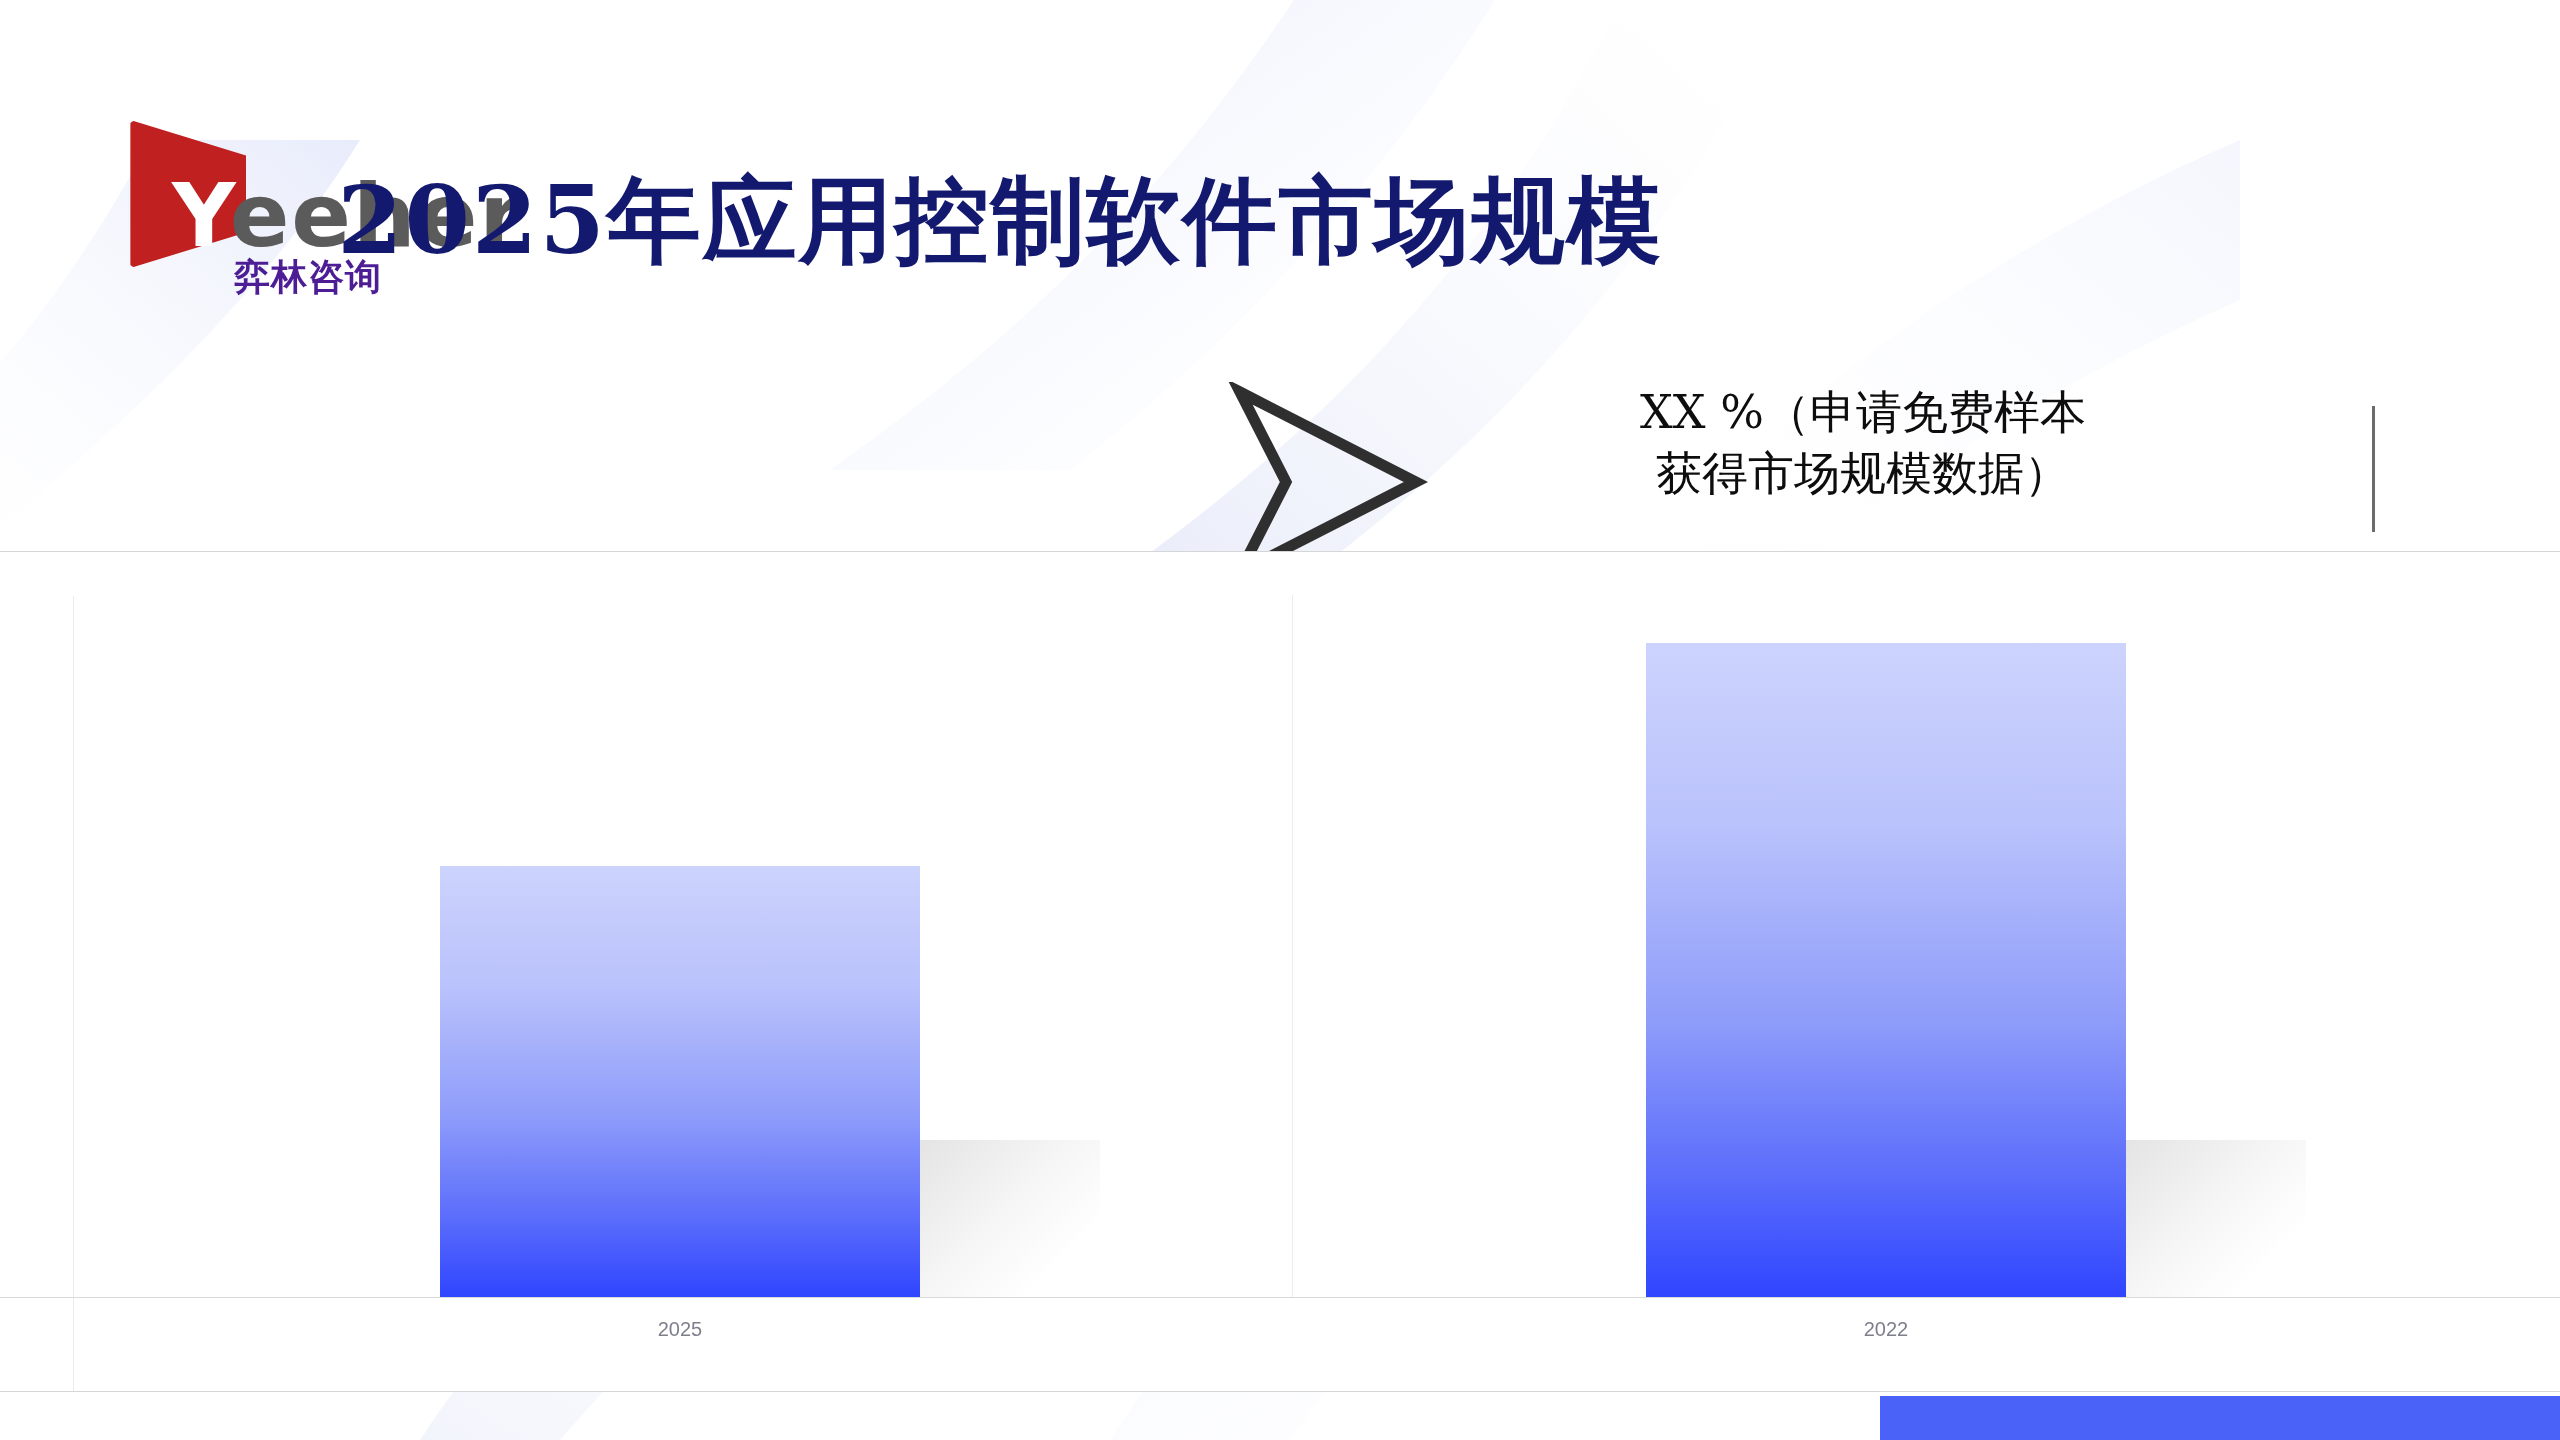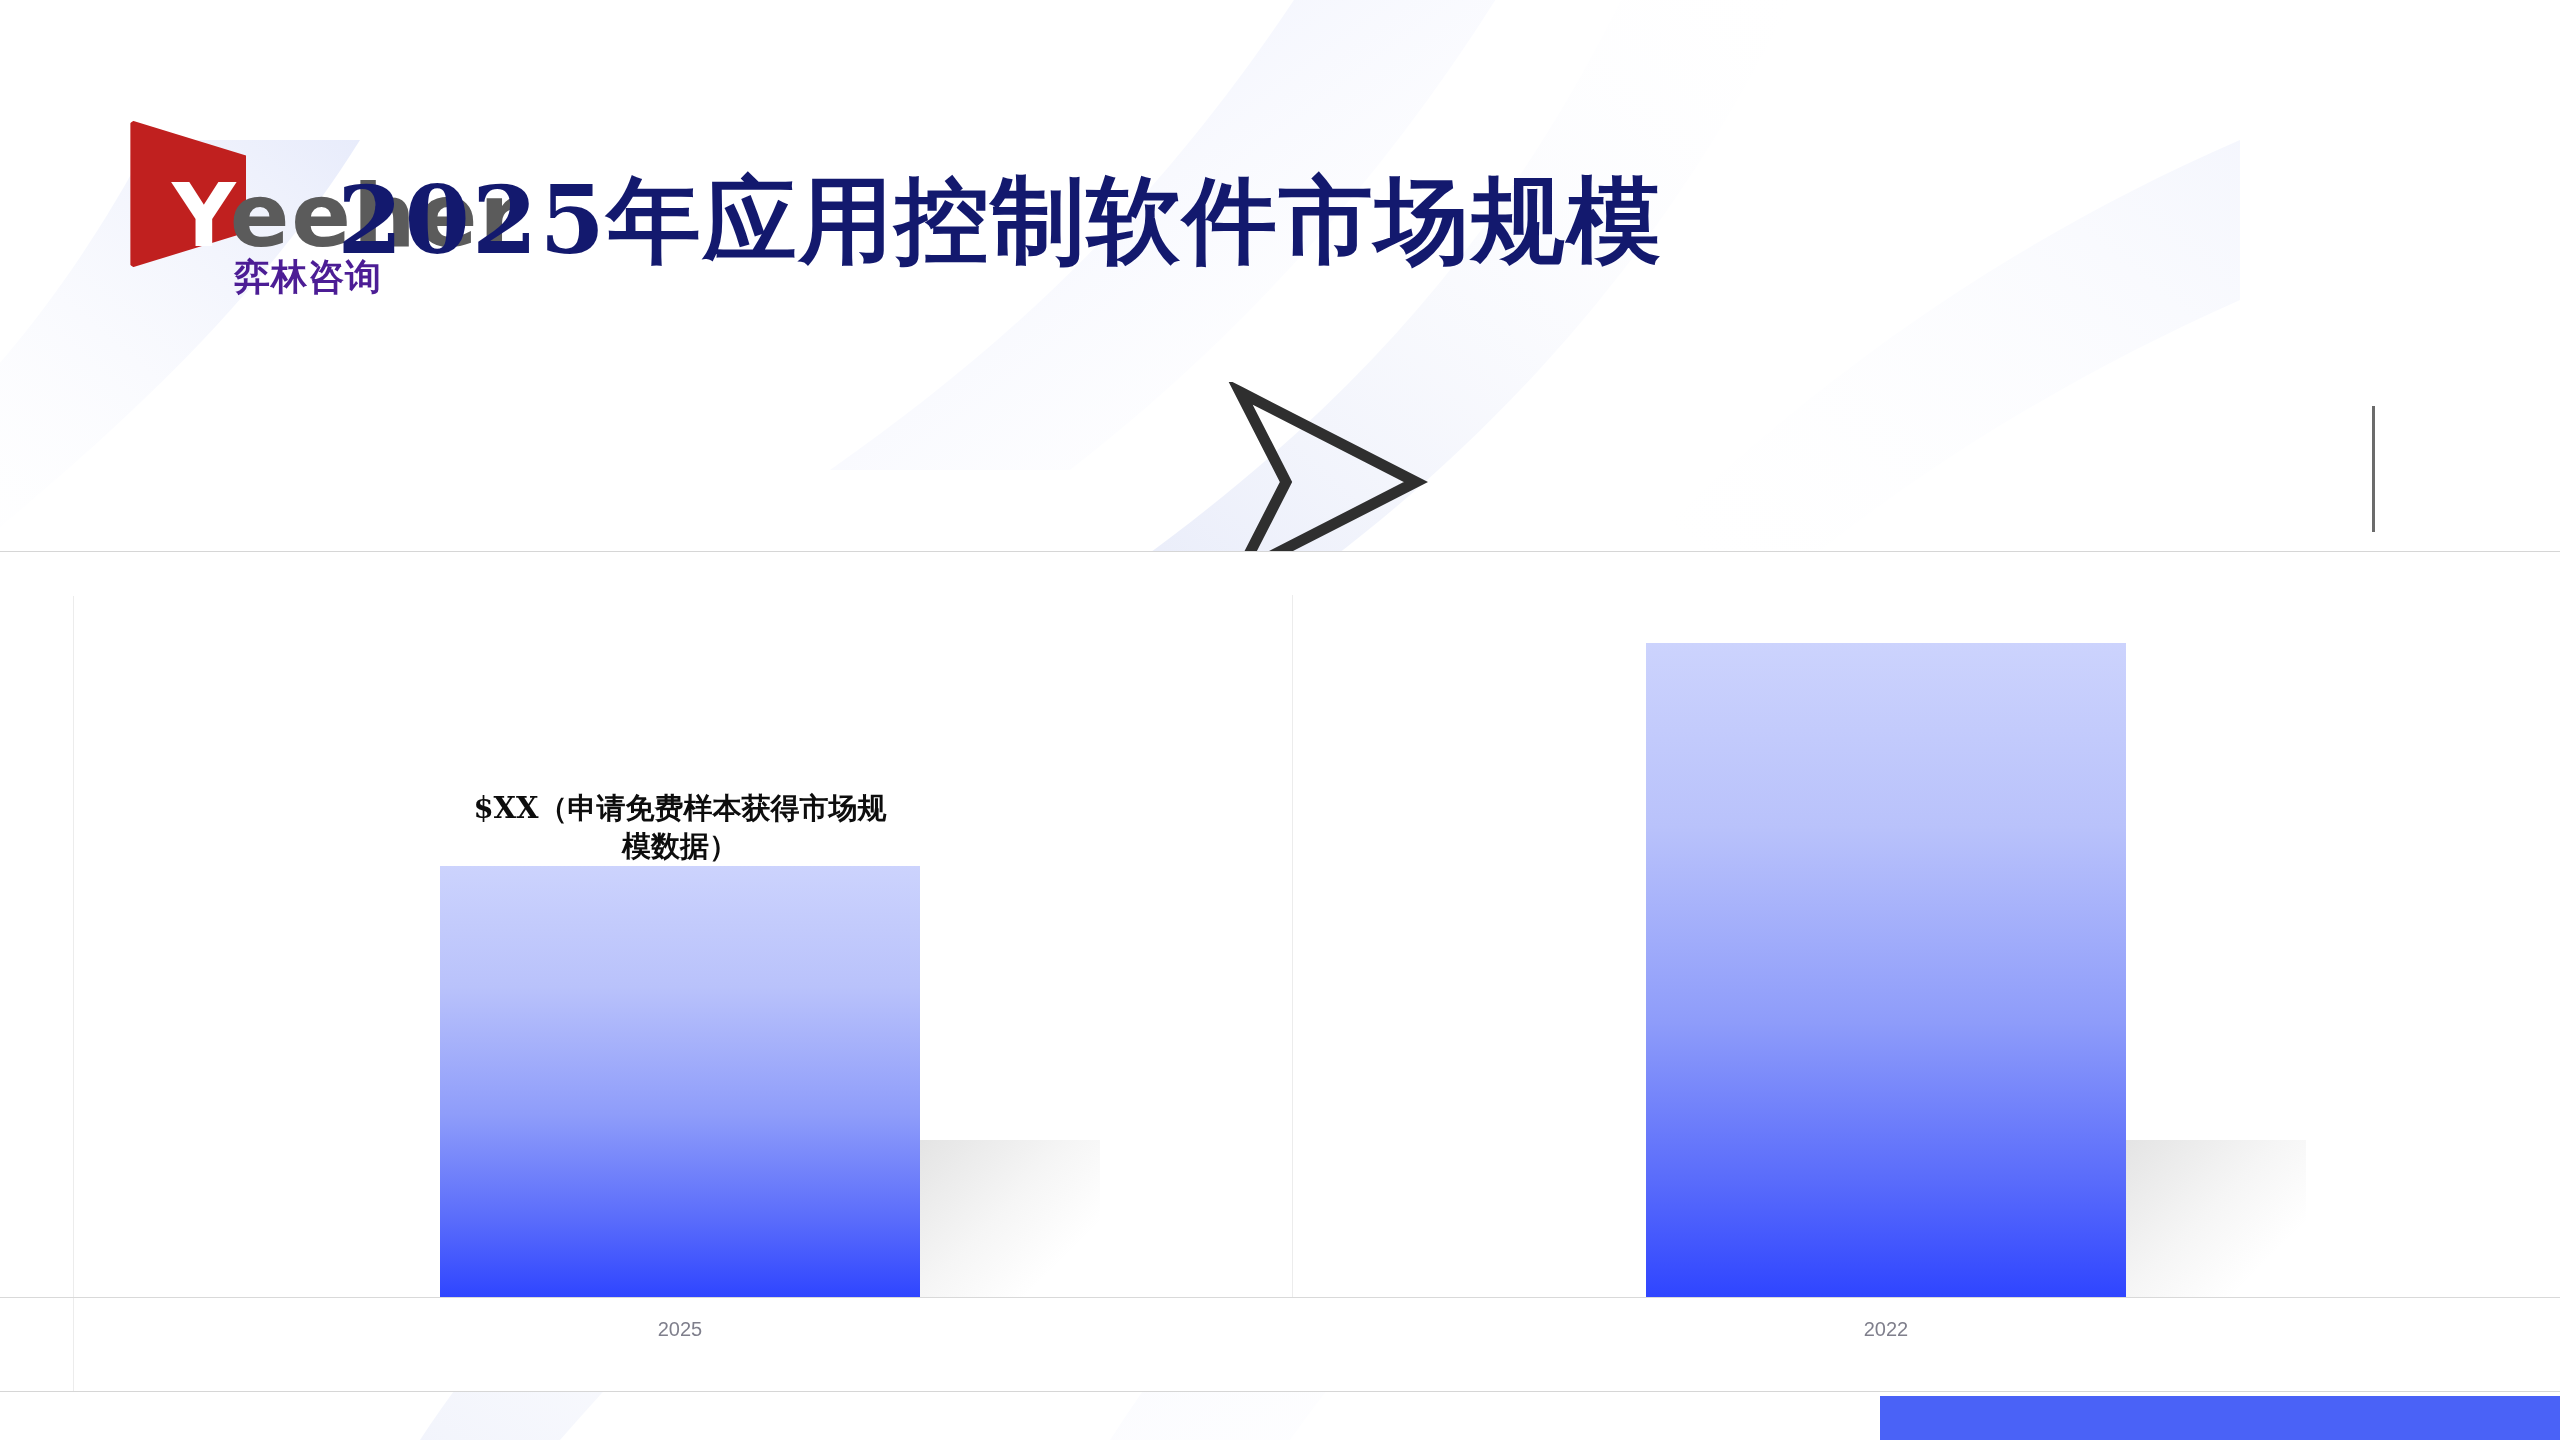--- a/index.html
+++ b/index.html
@@ -178,39 +178,39 @@
 
   <div class="slide-title">2025年应用控制软件市场规模</div>
 
 
   <div class="arrow">
     <svg width="200" height="200" viewBox="0 0 200 200">
       <path d="M 12 10 L 188 100 L 12 190 L 58 100 Z" fill="none" stroke="#2f2f2f" stroke-width="11" stroke-linejoin="miter" stroke-miterlimit="10"></path>
     </svg>
   </div>
 
+  <div class="cagr-value">
+    <div>XX %（申请免费样本</div>
+    <div>获得市场规模数据）</div>
+  </div>
   <div class="divider-v"></div>
 
   <div class="chart-panel">
     <div class="panel-inner"></div>
   </div>
 
   <div class="col-sep"></div>
 
   <div class="bar-shadow" style="left:920px;top:1140px;width:180px;height:157px;"></div>
   <div class="bar" style="left:440px;top:866px;width:480px;height:431px;"></div>
 
   <div class="bar-shadow" style="left:2126px;top:1140px;width:180px;height:157px;"></div>
   <div class="bar" style="left:1646px;top:643px;width:480px;height:654px;"></div>
 
   <div class="baseline"></div>
 
-  <div class="bar-label" style="left:440px;top:790px;width:480px;">
-    <div>$XX（申请免费样本获得市场规</div>
-    <div>模数据）</div>
-  </div>
 
   <div class="tick" style="left:440px;top:1318px;width:480px;">2025</div>
   <div class="tick" style="left:1646px;top:1318px;width:480px;">2022</div>
 
   <div class="accent-bar"></div>
 
 </div>
 
 </body></html>

